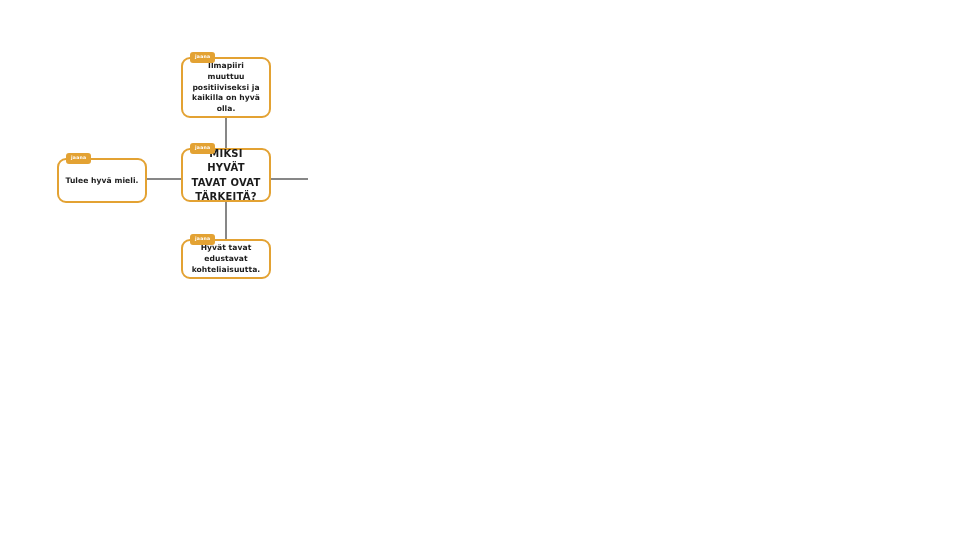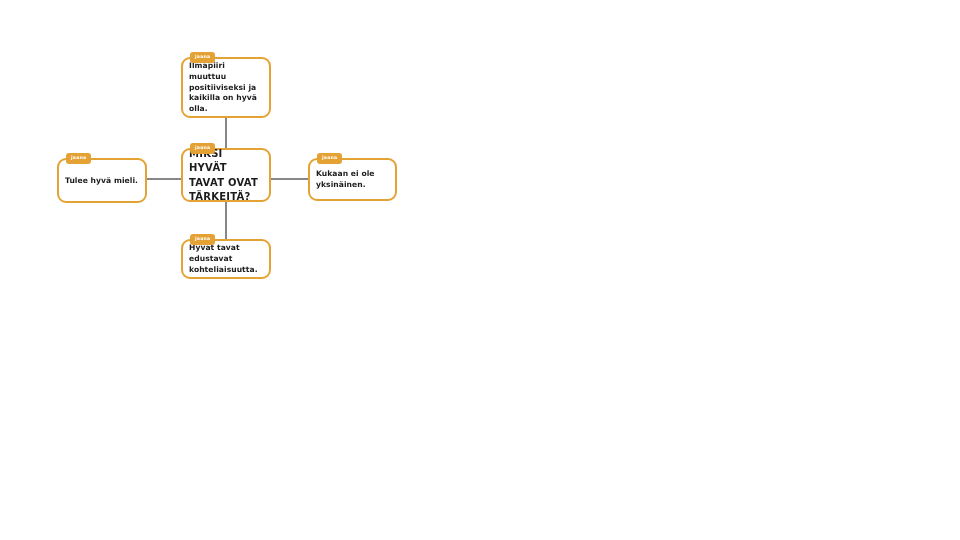--- a/index.html
+++ b/index.html
@@ -41,20 +41,21 @@
     justify-content: center;
     padding: 6px 6px 5px 6px;
   }
 
   .node-text {
     font-family: "DejaVu Sans", sans-serif;
     font-weight: bold;
     font-size: 7.6px;
     line-height: 1.42;
     color: #1c1c1c;
+    text-align: center;
     letter-spacing: 0.05px;
     width: 100%;
   }
 
   .node.central .node-text {
     font-size: 10px;
     letter-spacing: 0.25px;
     line-height: 1.42;
   }
 
@@ -96,23 +97,19 @@
   <div class="node" style="left:57px; top:158px; width:90px; height:45px;">
     <span class="author-tag">jaana</span>
     <span class="node-text">Tulee hyvä mieli.</span>
   </div>
 
   <div class="node central" style="left:181px; top:148px; width:90px; height:54px;">
     <span class="author-tag">jaana</span>
     <span class="node-text">MIKSI HYVÄT TAVAT OVAT TÄRKEITÄ?</span>
   </div>
 
-  <div class="node" style="left:308px; top:158px; width:89px; height:43px;">
-    <span class="author-tag">jaana</span>
-    <span class="node-text">Kukaan ei ole yksinäinen.</span>
-  </div>
 
   <div class="node" style="left:181px; top:239px; width:90px; height:40px;">
     <span class="author-tag">jaana</span>
     <span class="node-text">Hyvät tavat edustavat kohteliaisuutta.</span>
   </div>
 
 </div>
 
 </body></html>

